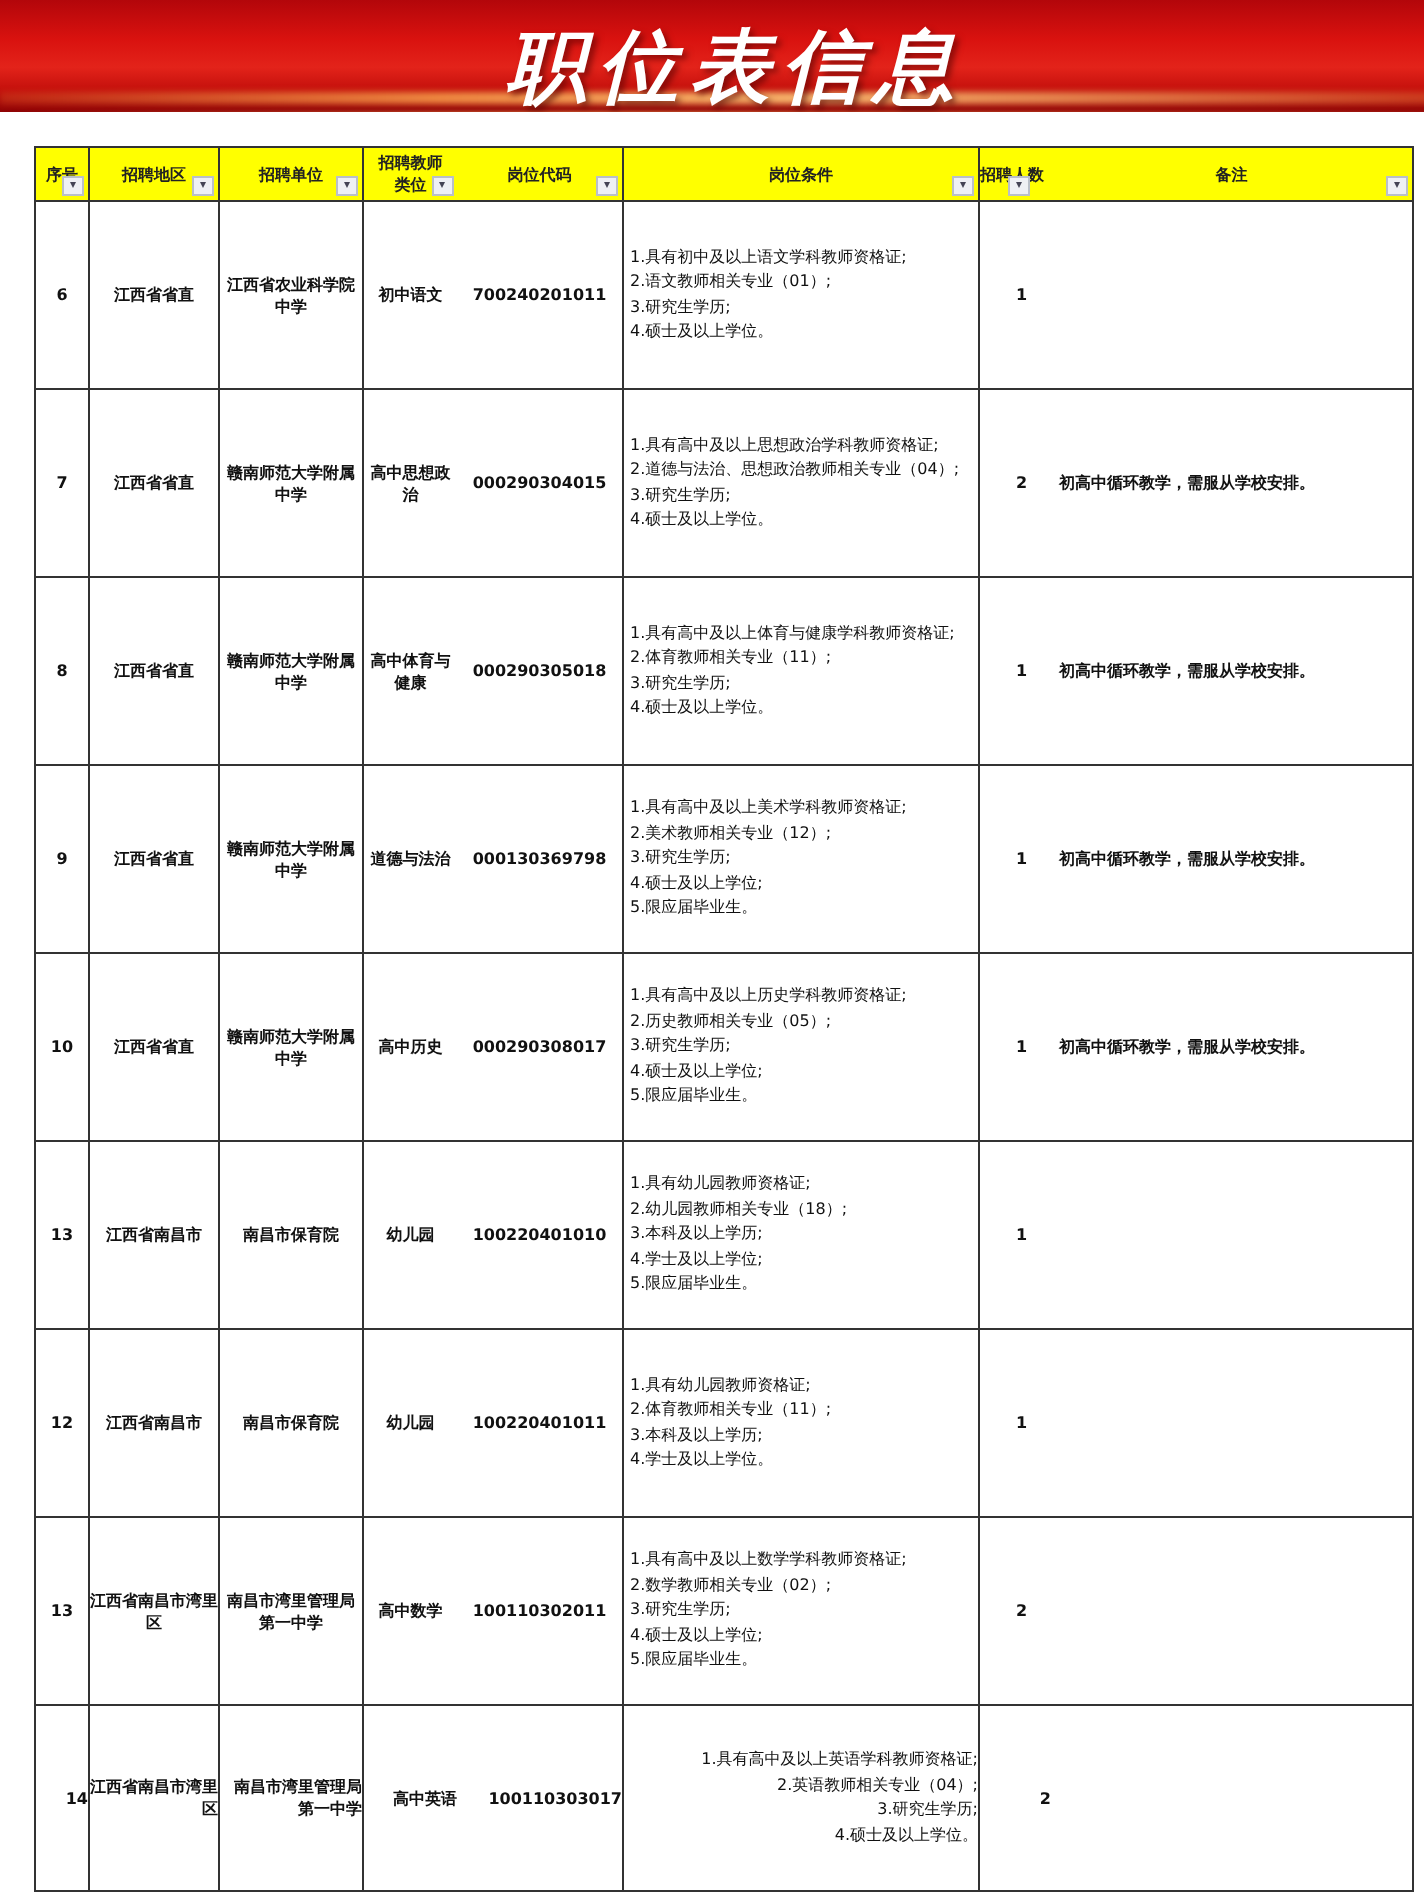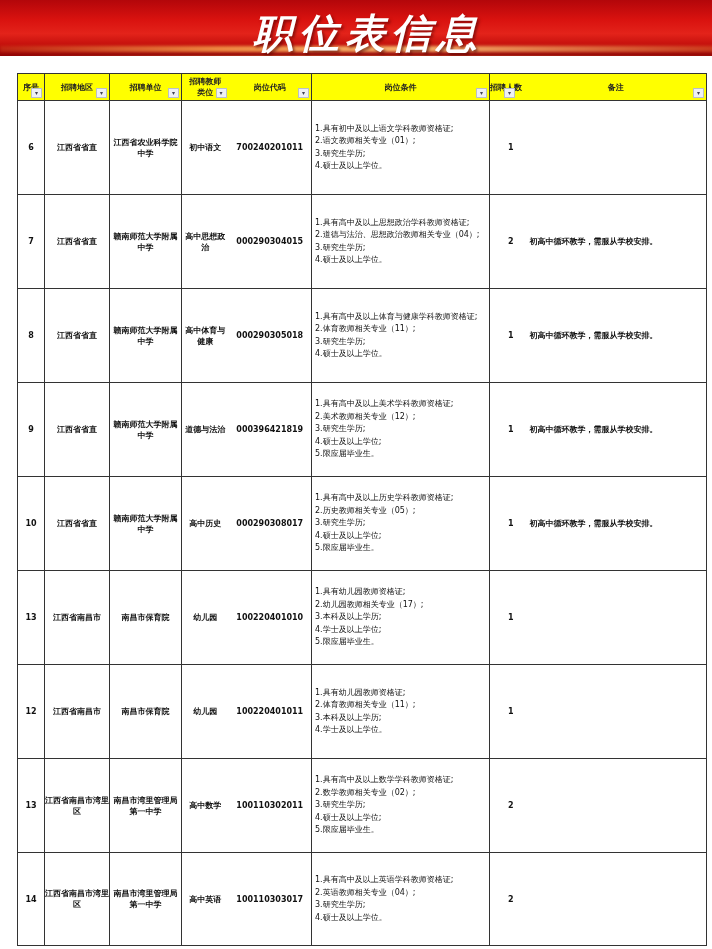--- a/index.html
+++ b/index.html
@@ -39,21 +39,21 @@
     position:absolute; right:2px; bottom:2px; width:9px; height:8px; background:#eef0f4;
     border:1px solid #b9bfc8; font-size:6px; line-height:8px; text-align:center; color:#445;
   }
   td { height:93px; font-size:8px; color:#111; text-align:center; vertical-align:middle; font-weight:bold; }
   td.cond { text-align:left; padding-left:3px; line-height:12.5px; font-weight:normal; }
   td.cond div { white-space:normal; }
   td.count { text-align:left; padding-left:18px; }
   td.note { text-align:left; padding-left:4px;margin-top:28px; }
   .nob-r { border-right:none; }
   .nob-l { border-left:none; }
-  tbody tr:last-child td { height:92px; }
+  tbody tr:last-child td { height:92px;text-align:right; }
 </style>
 </head>
 <body>
 
 <div class="banner">
   <div class="banner-title">职位表信息</div>
 </div>
 
 <div class="table-wrap">
   <table>
@@ -151,21 +151,21 @@
           </td>
     <td class="count nob-r">1</td>
     <td class="note nob-l">初高中循环教学，需服从学校安排。</td>
   </tr>
 
   <tr>
     <td>9</td>
     <td>江西省省直</td>
     <td>赣南师范大学附属中学</td>
     <td class="nob-r">道德与法治</td>
-    <td class="nob-l">000396421819</td>
+    <td class="nob-l">000130369798</td>
     <td class="cond">
             <div>1.具有高中及以上美术学科教师资格证;</div>
             <div>2.美术教师相关专业（12）;</div>
             <div>3.研究生学历;</div>
             <div>4.硕士及以上学位;</div>
             <div>5.限应届毕业生。</div>
           </td>
     <td class="count nob-r">1</td>
     <td class="note nob-l">初高中循环教学，需服从学校安排。</td>
   </tr>
@@ -188,21 +188,21 @@
   </tr>
 
   <tr>
     <td>13</td>
     <td>江西省南昌市</td>
     <td>南昌市保育院</td>
     <td class="nob-r">幼儿园</td>
     <td class="nob-l">100220401010</td>
     <td class="cond">
             <div>1.具有幼儿园教师资格证;</div>
-            <div>2.幼儿园教师相关专业（17）;</div>
+            <div>2.幼儿园教师相关专业（18）;</div>
             <div>3.本科及以上学历;</div>
             <div>4.学士及以上学位;</div>
             <div>5.限应届毕业生。</div>
           </td>
     <td class="count nob-r">1</td>
     <td class="note nob-l"></td>
   </tr>
 
   <tr>
     <td>12</td>

